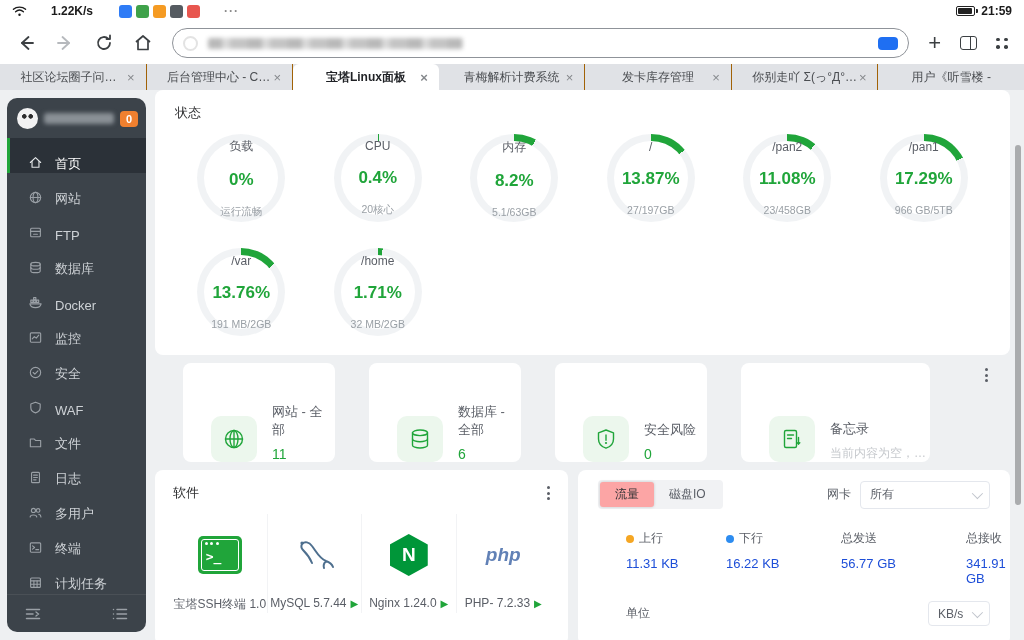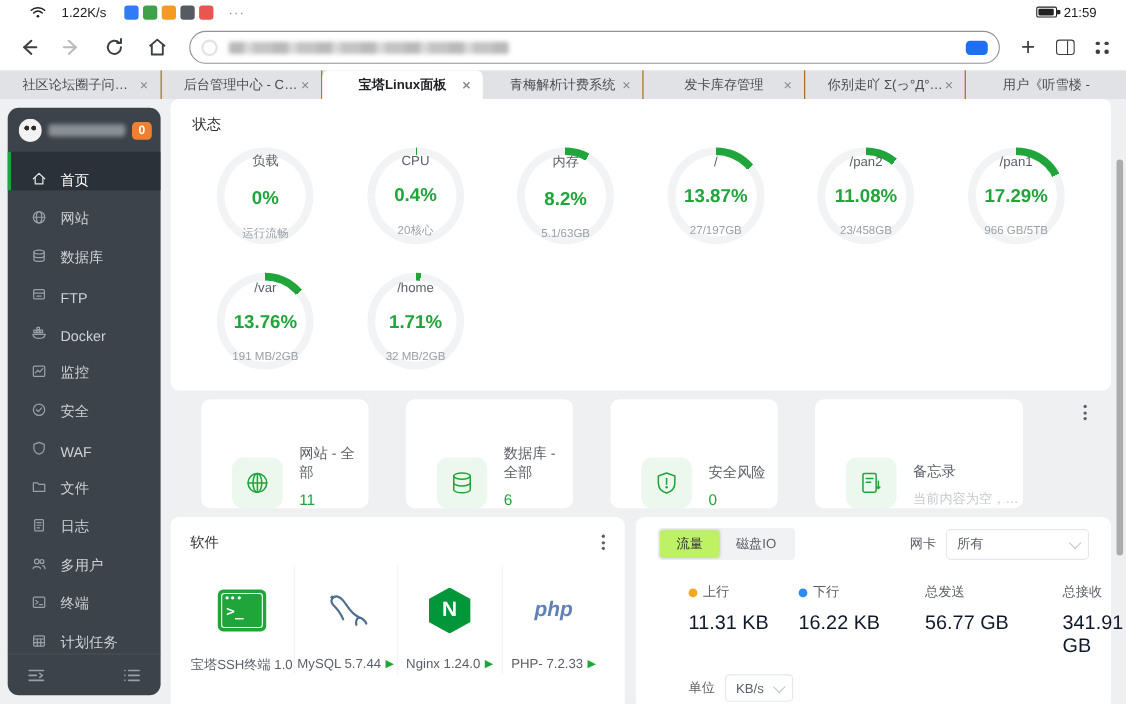--- a/index.html
+++ b/index.html
@@ -1,20 +1,20 @@
 <!DOCTYPE html>
 <html><head>
 <meta charset="utf-8">
 <style>
   * { box-sizing: border-box; margin: 0; padding: 0; }
   html,body { width:1024px; height:640px; overflow:hidden; }
   body { font-family:"Liberation Sans","DejaVu Sans",sans-serif; background:#eef0f2; position:relative; font-size:13px; color:#303133; }
 
   
-  .statusbar { position:absolute; top:0; left:0; right:0; height:22px; background:#fff; display:flex; align-items:center; padding:0 27px; gap:14px; font-size:12px; color:#1b1b1b; }
+  .statusbar { position:absolute; top:0; left:0; right:0; height:22px; background:#fff; display:flex; align-items:center; padding:0 12px; gap:24px; font-size:12px; color:#1b1b1b;font-weight:bold; }
   .wifi { width:15px; height:12px; }
   .app-chip { width:13px; height:13px; border-radius:3px; }
   .sb-more { color:#8b8b8b; letter-spacing:1px; font-size:12px; }
   .sb-right { margin-left:auto; display:flex; align-items:center; gap:6px; }
   .battery { width:19px; height:10px; border:1.5px solid #222; border-radius:2px; position:relative; }
   .battery::before { content:''; position:absolute; left:1px; top:1px; bottom:1px; width:80%; background:#222; border-radius:1px; }
   .battery::after { content:''; position:absolute; right:-4px; top:2px; width:2.5px; height:4px; background:#222; border-radius:0 1px 1px 0; }
 
   
   .toolbar { position:absolute; top:22px; left:0; right:0; height:42px; background:#fff; display:flex; align-items:center; padding:0 16px; gap:19px; }
@@ -89,31 +89,31 @@
   .term-ic .bar { position:absolute; top:5.5px; left:7px; display:flex; gap:2.5px; }
   .term-ic .bar i { width:3px; height:3px; border-radius:50%; background:#fff; }
   .term-ic .prompt { position:absolute; left:8px; top:13px; color:#fff; font-size:13px; font-weight:bold; font-family:"DejaVu Sans Mono",monospace; }
   .nginx-ic { width:38px; height:42px; background:#009639; clip-path:polygon(50% 0,100% 25%,100% 75%,50% 100%,0 75%,0 25%); display:flex; align-items:center; justify-content:center; color:#fff; font-weight:bold; font-size:19px; }
   .php-ic { font-size:19px; font-weight:bold; font-style:italic; color:#6181b6; }
 
   .panel-traffic { left:578px; top:380px; width:432px; height:175px; padding:10px 20px; }
   .tr-row1 { display:flex; align-items:center; justify-content:space-between; }
   .seg-group { background:#f1f2f4; border-radius:4px; padding:2px; display:flex; }
   .seg { padding:4px 15px; font-size:12px; color:#5a5e66; border-radius:3px; }
-  .seg.active { background:#bef264; color:#303133; box-shadow:0 0 3px rgba(0,0,0,.18); }
+  .seg.active { background:#fca5a5; color:#303133; box-shadow:0 0 3px rgba(0,0,0,.18); }
   .nic-wrap { display:flex; align-items:center; gap:9px; }
   .nic-label { font-size:12px; color:#5a5e66; }
   .select { border:1px solid #e4e7ed; border-radius:4px; height:28px; display:flex; align-items:center; justify-content:space-between; padding:0 9px; font-size:12px; color:#5a5e66; background:#fff; }
   .nic-select { width:130px; }
   .chev { width:8px; height:8px; border-right:1.5px solid #c0c4cc; border-bottom:1.5px solid #c0c4cc; transform:rotate(45deg) translateY(-2px); }
   .tr-stats { display:grid; grid-template-columns:100px 115px 125px 1fr; margin-top:21px; padding-left:28px; }
   .stat-label { font-size:12px; color:#5a5e66; display:flex; align-items:center; gap:5px; }
   .dot { width:8px; height:8px; border-radius:50%; }
-  .stat-value { font-size:18px; color:#0f172a; margin-top:9px; }
-  .unit-row { display:flex; align-items:center; gap:9px; margin-top:15px; padding-left:28px; }
+  .stat-value { font-size:13px; color:#1d4ed8; margin-top:9px; }
+  .unit-row { display:flex; align-items:center; gap:9px; margin-top:15px; padding-left:28px;justify-content:space-between; }
   .unit-select { width:62px; height:25px; }
   .chart-row { display:flex; align-items:center; margin-top:13px; }
   .ytick { font-size:11px; color:#8a8f96; width:26px; text-align:right; }
 
   .scroll-thumb { position:absolute; right:3px; top:55px; width:6px; height:360px; background:#aaacae; border-radius:3px; }
 </style>
 </head>
 <body>
 
 <div class="statusbar">
@@ -218,33 +218,33 @@
         <div class="sb-item">
           <span><svg width="15" height="15" viewBox="0 0 16 16" fill="none" stroke="#9aa0a6" stroke-width="1.2" stroke-linecap="round" stroke-linejoin="round">
               <circle cx="8" cy="8" r="5.5"></circle>
               <path d="M2.5 8 H13.5"></path>
               <ellipse cx="8" cy="8" rx="2.6" ry="5.5"></ellipse>
             </svg></span>
           <span>网站</span>
         </div>
         <div class="sb-item">
           <span><svg width="15" height="15" viewBox="0 0 16 16" fill="none" stroke="#9aa0a6" stroke-width="1.2" stroke-linecap="round" stroke-linejoin="round">
+              <rect x="2.8" y="3.5" width="10.4" height="9" rx="1"></rect>
+              <path d="M2.8 6.8 H13.2"></path>
+              <path d="M6 9.8 H10"></path>
+            </svg></span>
+          <span>FTP</span>
+        </div>
+        <div class="sb-item">
+          <span><svg width="15" height="15" viewBox="0 0 16 16" fill="none" stroke="#9aa0a6" stroke-width="1.2" stroke-linecap="round" stroke-linejoin="round">
               <ellipse cx="8" cy="4.4" rx="5" ry="1.9"></ellipse>
               <path d="M3 4.4 V11.6 C3 12.6 5.2 13.5 8 13.5 C10.8 13.5 13 12.6 13 11.6 V4.4"></path>
               <path d="M3 8 C3 9 5.2 9.9 8 9.9 C10.8 9.9 13 9 13 8"></path>
             </svg></span>
           <span>数据库</span>
-        </div>
-        <div class="sb-item">
-          <span><svg width="15" height="15" viewBox="0 0 16 16" fill="none" stroke="#9aa0a6" stroke-width="1.2" stroke-linecap="round" stroke-linejoin="round">
-              <rect x="2.8" y="3.5" width="10.4" height="9" rx="1"></rect>
-              <path d="M2.8 6.8 H13.2"></path>
-              <path d="M6 9.8 H10"></path>
-            </svg></span>
-          <span>FTP</span>
         </div>
         <div class="sb-item">
           <span><svg width="15" height="15" viewBox="0 0 16 16" fill="none" stroke="#9aa0a6" stroke-width="1.2" stroke-linecap="round" stroke-linejoin="round">
               <rect x="3" y="5.5" width="2.4" height="2.4"></rect>
               <rect x="6" y="5.5" width="2.4" height="2.4"></rect>
               <rect x="9" y="5.5" width="2.4" height="2.4"></rect>
               <rect x="6" y="2.8" width="2.4" height="2.4"></rect>
               <path d="M2 9.5 H14 C13.5 12 11 13.5 8 13.5 C5 13.5 2.5 12 2 9.5 Z"></path>
             </svg></span>
           <span>Docker</span>

